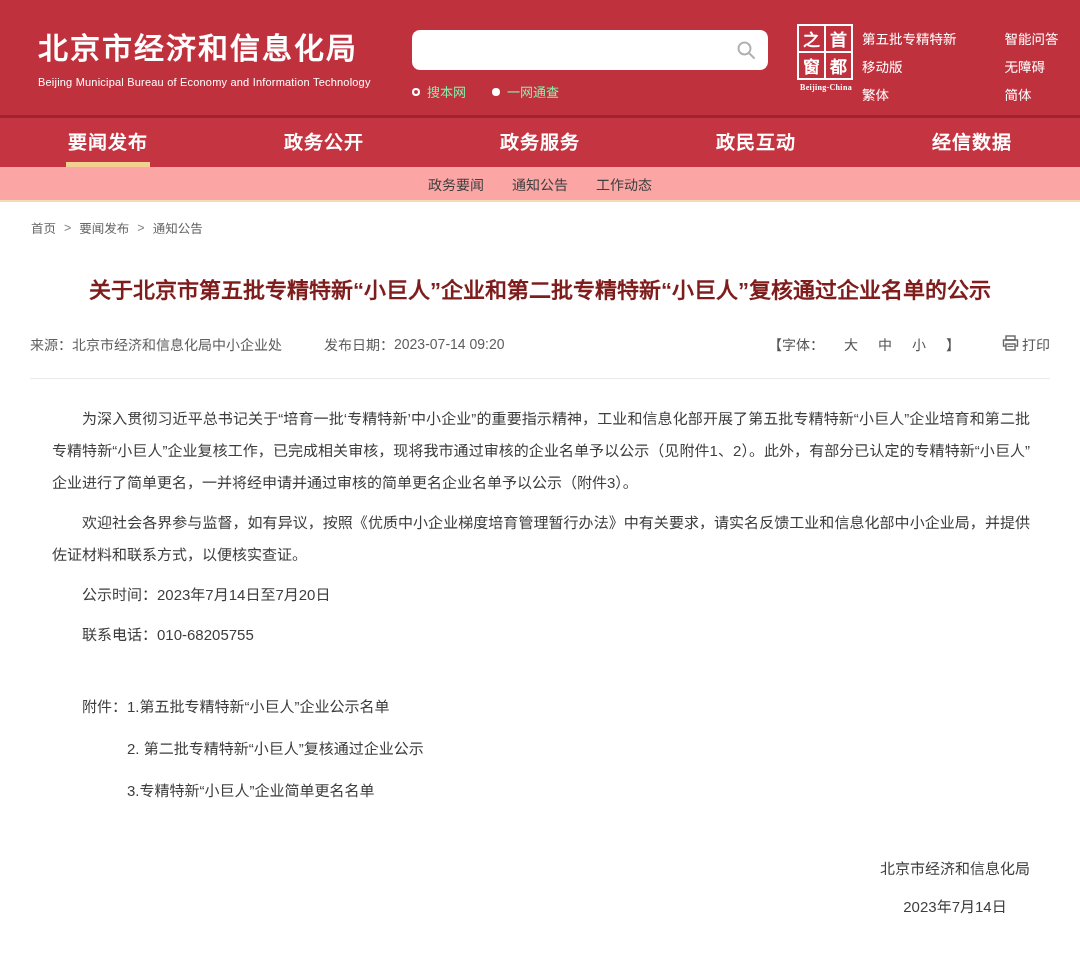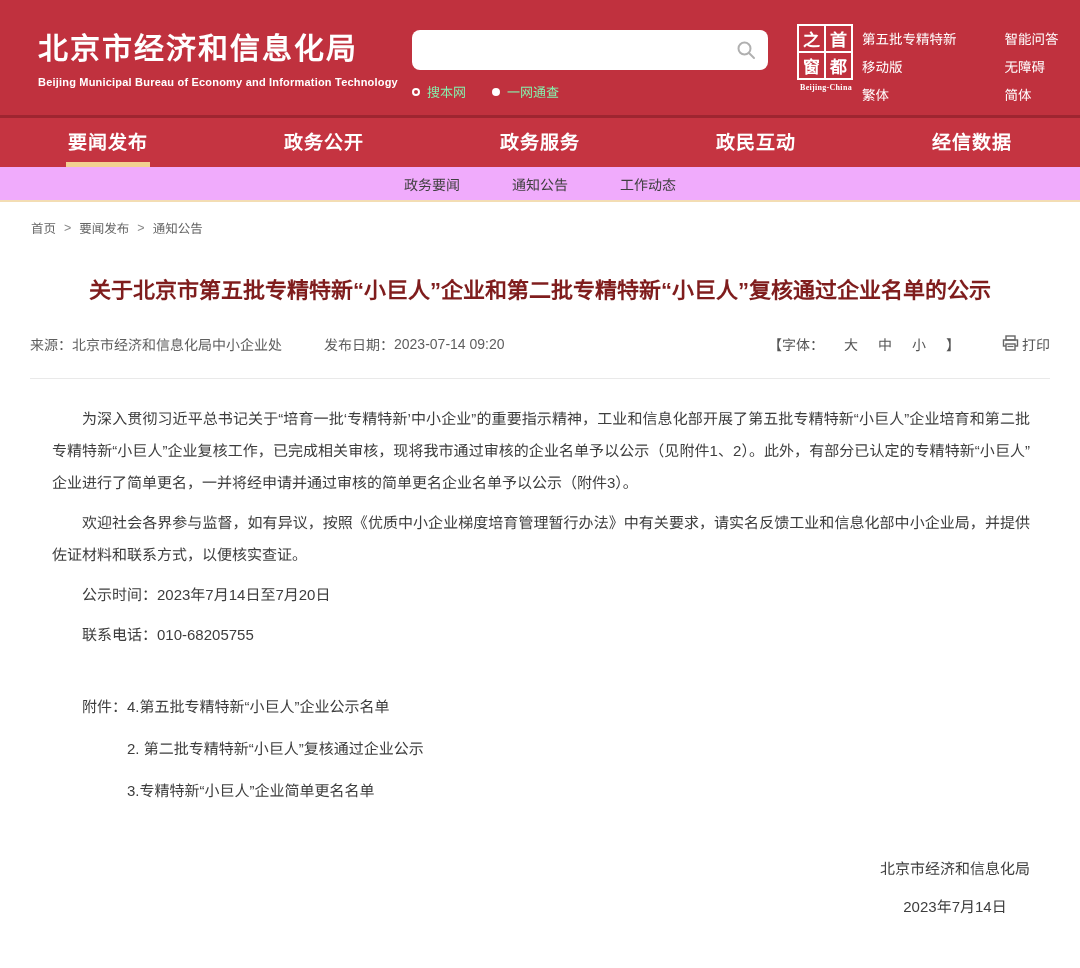--- a/index.html
+++ b/index.html
@@ -3,21 +3,21 @@
 <meta charset="utf-8">
 <style>
   * { margin:0; padding:0; box-sizing:border-box; }
   html,body { width:1080px; height:968px; background:#fff; overflow:hidden;
     font-family:"Liberation Sans","DejaVu Sans",sans-serif; }
 
   
   .header { position:relative; height:115px; background:#c0313e; }
   .logo { position:absolute; left:38px; top:24px; color:#fff; }
   .logo-cn { font-size:30px; font-weight:bold; letter-spacing:2px; }
-  .logo-en { font-size:11px; font-weight:bold; margin-top:8px; letter-spacing:0.2px; }
+  .logo-en { font-size:11px; font-weight:normal; margin-top:8px; letter-spacing:0.2px; }
   .search-wrap { position:absolute; left:412px; top:30px; width:356px; height:40px; }
   .search-input { width:100%; height:100%; border:none; border-radius:8px; background:#fff;
     padding:0 44px 0 14px; font-size:14px; outline:none; color:#333; }
   .search-icon { position:absolute; right:12px; top:10px; width:20px; height:20px; cursor:pointer; }
   .scopes { position:absolute; left:412px; top:82px; display:flex; gap:26px;
     color:#86efac; font-size:13px; align-items:center; }
   .scope { display:flex; align-items:center; gap:7px; cursor:pointer; }
   .dot { width:10px; height:10px; border-radius:50%; }
   .dot.ring { border:2px solid #fff; background:transparent; width:8px; height:8px; }
   .dot.solid { background:#fff; border:2px solid #fff; width:8px; height:8px; }
@@ -33,22 +33,22 @@
   .qlink { color:#fff; font-size:13.5px; text-decoration:none; cursor:pointer; white-space:nowrap; }
 
   
   .nav { height:52px; background:#c53441; border-top:3px solid #9e2530; display:flex; }
   .nav-item { flex:1; text-align:center; line-height:49px; color:#fff; font-size:19px;
     font-weight:bold; position:relative; cursor:pointer; letter-spacing:1px; }
   .nav-item.active::after { content:""; position:absolute; left:50%; transform:translateX(-50%);
     bottom:0; width:84px; height:5px; background:#f2d091; }
 
   
-  .subnav { height:35px; background:#f0abfc; border-bottom:2px solid #f3ddb4;
-    display:flex; justify-content:center; gap:52px; align-items:center; }
+  .subnav { height:35px; background:#fca5a5; border-bottom:2px solid #f3ddb4;
+    display:flex; justify-content:center; gap:28px; align-items:center; }
   .subnav-item { color:#3f3f3f; font-size:14px; cursor:pointer; }
 
   
   .breadcrumb { padding:16px 0 10px 31px; font-size:12.5px; color:#666;
     display:flex; align-items:center; gap:8px; }
   .crumb { cursor:pointer; }
   .crumb-sep { color:#888; }
 
   
   .content { padding:0 30px; }
@@ -177,21 +177,21 @@
     </span>
   </div>
 
   <div class="article">
     <p>为深入贯彻习近平总书记关于“培育一批‘专精特新’中小企业”的重要指示精神，工业和信息化部开展了第五批专精特新“小巨人”企业培育和第二批专精特新“小巨人”企业复核工作，已完成相关审核，现将我市通过审核的企业名单予以公示（见附件1、2）。此外，有部分已认定的专精特新“小巨人”企业进行了简单更名，一并将经申请并通过审核的简单更名企业名单予以公示（附件3）。</p>
     <p>欢迎社会各界参与监督，如有异议，按照《优质中小企业梯度培育管理暂行办法》中有关要求，请实名反馈工业和信息化部中小企业局，并提供佐证材料和联系方式，以便核实查证。</p>
     <p class="plain-line">公示时间：2023年7月14日至7月20日</p>
     <p class="plain-line">联系电话：010-68205755</p>
 
     <div class="attachments">
-      <div class="attach-line">附件：4.第五批专精特新“小巨人”企业公示名单</div>
+      <div class="attach-line">附件：1.第五批专精特新“小巨人”企业公示名单</div>
       <div class="attach-line indented">2. 第二批专精特新“小巨人”复核通过企业公示</div>
       <div class="attach-line indented">3.专精特新“小巨人”企业简单更名名单</div>
     </div>
 
     <div class="signature">
       <div>北京市经济和信息化局</div>
       <div>2023年7月14日</div>
     </div>
   </div>
 </div>

